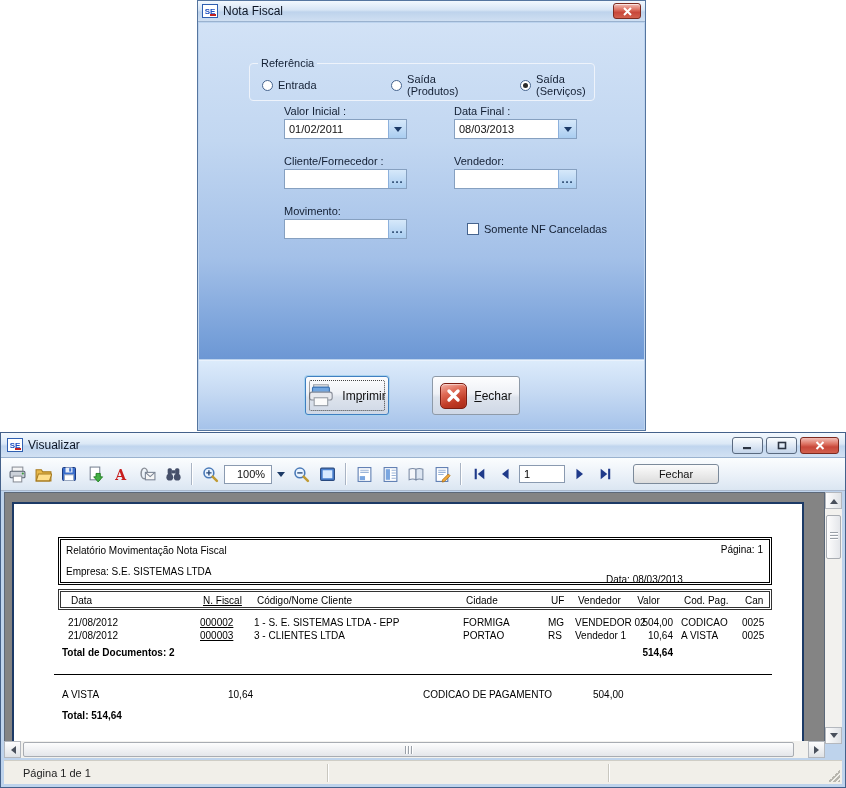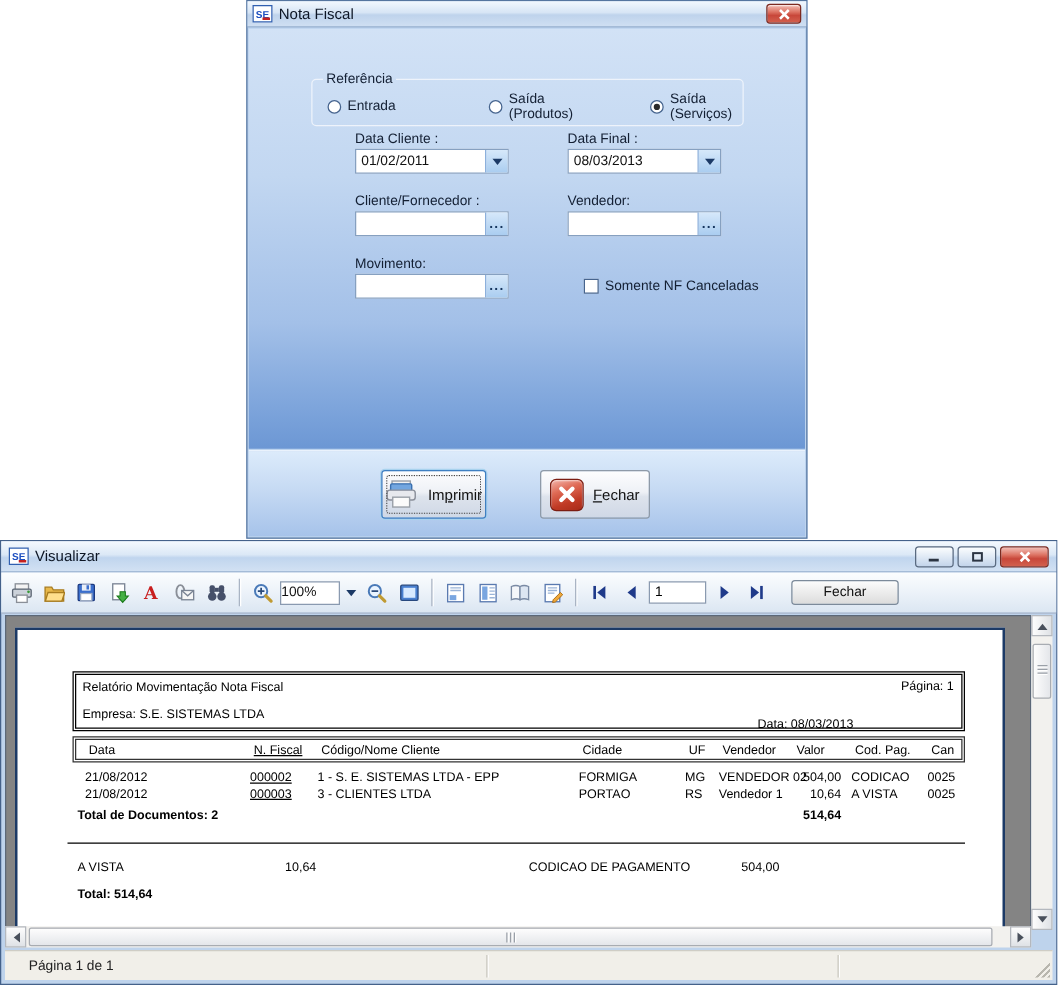--- a/index.html
+++ b/index.html
@@ -67,21 +67,21 @@
             display:flex; align-items:center; justify-content:center; }
   .winbtn.close { width:39px; border-color:#7c2a20;
             background:linear-gradient(180deg,#f2beb6 0%,#dd7363 40%,#c8473a 60%,#d2604e 100%); }
   .winbtns { margin-left:auto; display:flex; }
   .v-toolbar { height:33px; display:flex; align-items:center; padding:0 4px; gap:2px;
                background:linear-gradient(180deg,#fbfdfe 0%,#ecf2f9 50%,#dbe6f2 100%);
                border-bottom:1px solid #aab8cc; }
   .tb-btn { width:24px; height:24px; display:flex; align-items:center; justify-content:center; border-radius:2px; }
   .tb-sep { width:1px; height:22px; background:#a9b4c4; margin:0 4px; box-shadow:1px 0 0 #fff; }
   .zoombox { width:48px; height:19px; background:#fff; border:1px solid #8a9ab0; font-size:11px;
-             display:flex; align-items:center; padding:0 0; color:#111; }
+             display:flex; align-items:center; padding:0 12px; color:#111; }
   .zoomdrop { width:13px; height:19px; display:flex; align-items:center; justify-content:center; }
   .pageinput { width:46px; height:18px; border:1px solid #8a9ab0; font-size:11px; padding:0 4px;
                font-family:"Liberation Sans",sans-serif; }
   .tb-fechar { margin-left:14px; width:86px; height:20px; border:1px solid #7c8a9a; border-radius:3px;
                font-size:11px; color:#111; display:flex; align-items:center; justify-content:center;
                background:linear-gradient(180deg,#fcfcfc 0%,#ececec 50%,#dcdcdc 100%); }
   .v-preview { position:absolute; left:3px; right:20px; top:59px; height:252px; background:#848484;
                border:1px solid #5c6878; overflow:hidden; }
   .page { position:absolute; left:7px; top:9px; width:792px; height:300px; background:#fff;
           border:2px solid #1c3a66; }
@@ -164,21 +164,21 @@
           <span class="rdot"></span>
           <span>Saída (Produtos)</span>
         </label>
         <label class="radio">
           <span class="rdot checked"></span>
           <span>Saída (Serviços)</span>
         </label>
       </div>
     </fieldset>
 
-    <span class="flabel" style="left:85px; top:82px;">Data Cliente :</span>
+    <span class="flabel" style="left:85px; top:82px;">Valor Inicial :</span>
     <div class="field" style="left:85px; top:96px;">
       <span class="val">01/02/2011</span>
       <span class="dropbtn">
           <span class="tri-down"></span>
         </span>
     </div>
     <span class="flabel" style="left:255px; top:82px;">Data Final :</span>
     <div class="field" style="left:255px; top:96px;">
       <span class="val">08/03/2013</span>
       <span class="dropbtn">
@@ -472,20 +472,20 @@
             <i></i>
           </span>
       </span>
     </span>
     <span class="sb-btn">
         <span class="arr right"></span>
       </span>
   </div>
 
   <div class="v-status">
-    <span class="st-cell" style="width:385px;padding-left:19px;">Página 1 de 1</span>
+    <span class="st-cell" style="width:323px;padding-left:19px;">Página 1 de 1</span>
     <span class="st-div"></span>
     <span class="st-cell" style="width:280px;"></span>
     <span class="st-div"></span>
     <span class="st-cell" style="flex:1;"></span>
     <span class="grip-corner"></span>
   </div>
 </div>
 
 </body></html>

